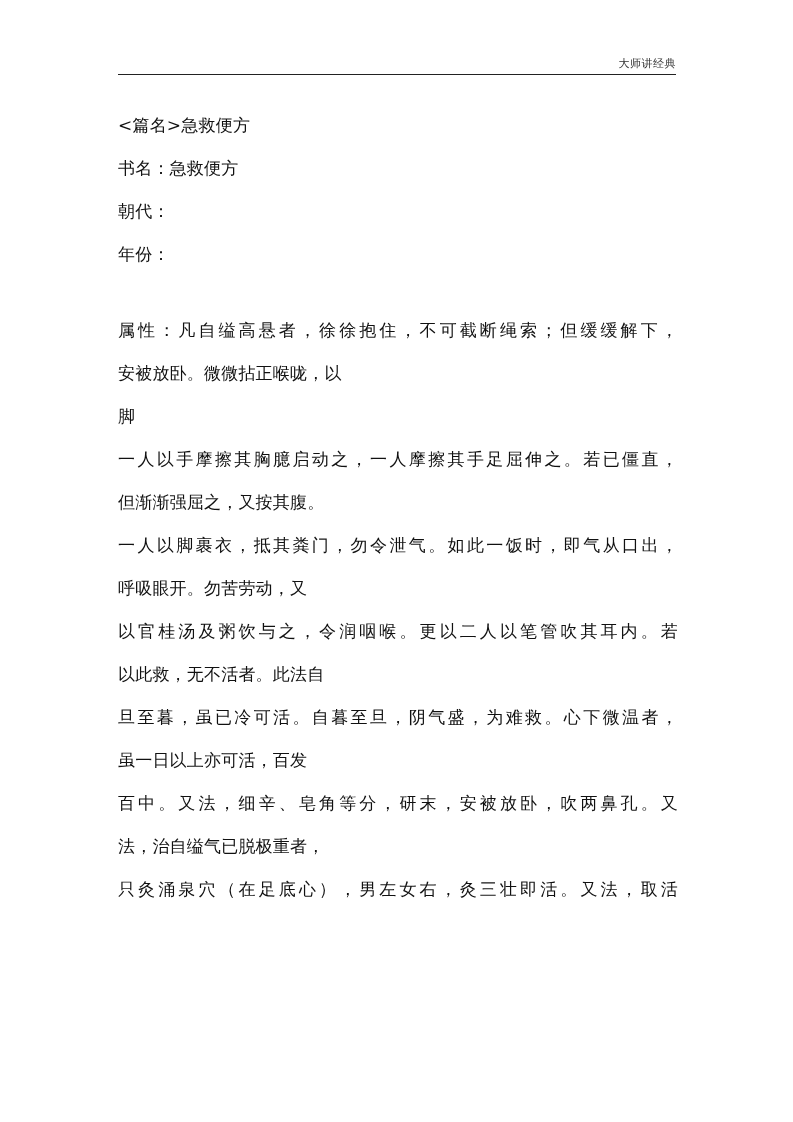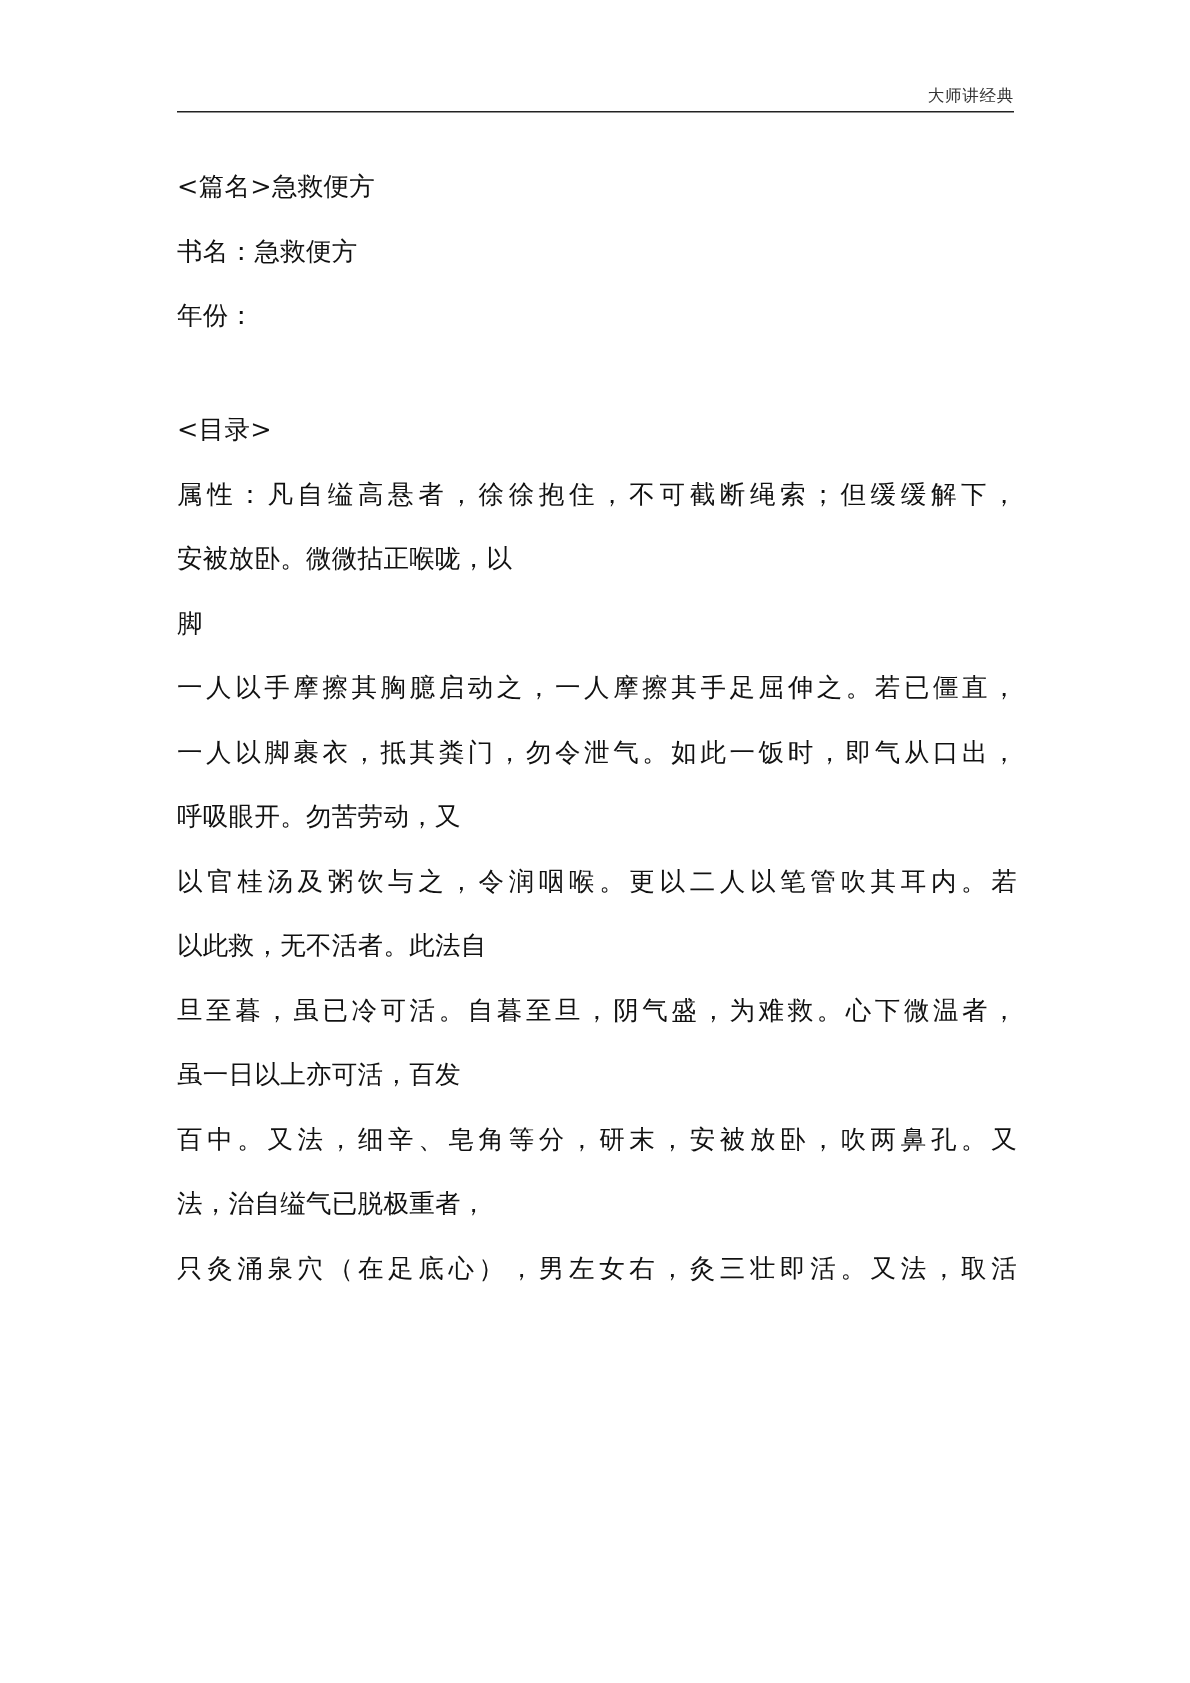--- a/index.html
+++ b/index.html
@@ -58,27 +58,28 @@
 </head>
 <body>
 
 <div class="page-header">
   <span class="header-title">大师讲经典</span>
 </div>
 
 <div class="doc-body">
   <div class="line">&lt;篇名&gt;急救便方</div>
   <div class="line">书名：急救便方</div>
+  <div class="line">朝代：</div>
   <div class="line">年份：</div>
   <div class="line blank"></div>
-  <div class="line">&lt;目录&gt;</div>
   <div class="line justify">属性：凡自缢高悬者，徐徐抱住，不可截断绳索；但缓缓解下，</div>
   <div class="line">安被放卧。微微拈正喉咙，以</div>
   <div class="line">脚</div>
   <div class="line justify">一人以手摩擦其胸臆启动之，一人摩擦其手足屈伸之。若已僵直，</div>
+  <div class="line">但渐渐强屈之，又按其腹。</div>
   <div class="line justify">一人以脚裹衣，抵其粪门，勿令泄气。如此一饭时，即气从口出，</div>
   <div class="line">呼吸眼开。勿苦劳动，又</div>
   <div class="line justify">以官桂汤及粥饮与之，令润咽喉。更以二人以笔管吹其耳内。若</div>
   <div class="line">以此救，无不活者。此法自</div>
   <div class="line justify">旦至暮，虽已冷可活。自暮至旦，阴气盛，为难救。心下微温者，</div>
   <div class="line">虽一日以上亦可活，百发</div>
   <div class="line justify">百中。又法，细辛、皂角等分，研末，安被放卧，吹两鼻孔。又</div>
   <div class="line">法，治自缢气已脱极重者，</div>
   <div class="line justify">只灸涌泉穴（在足底心），男左女右，灸三壮即活。又法，取活</div>
 </div>

